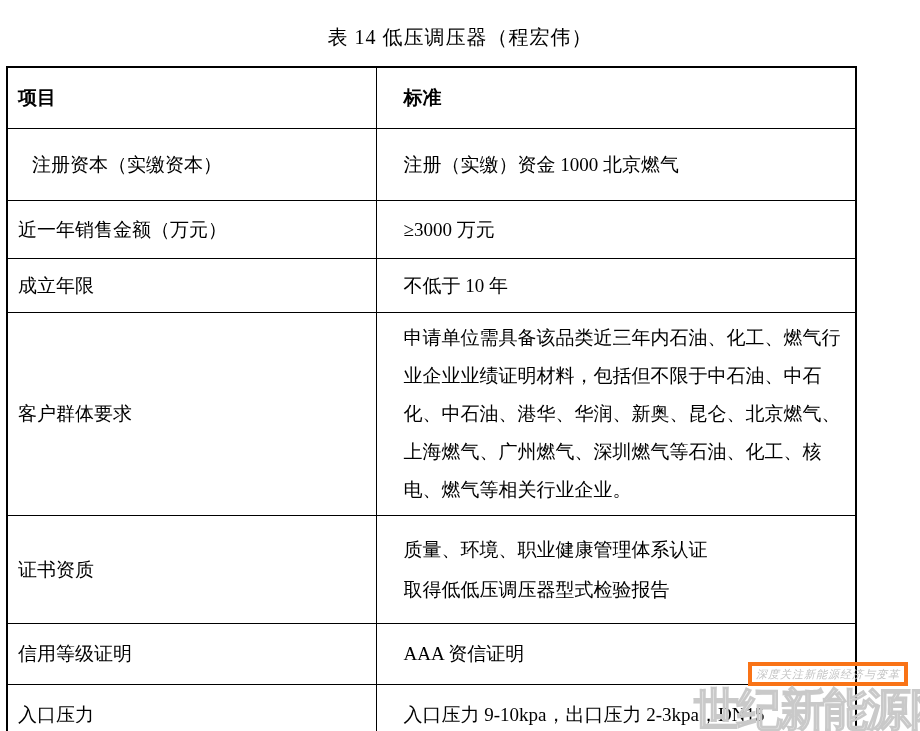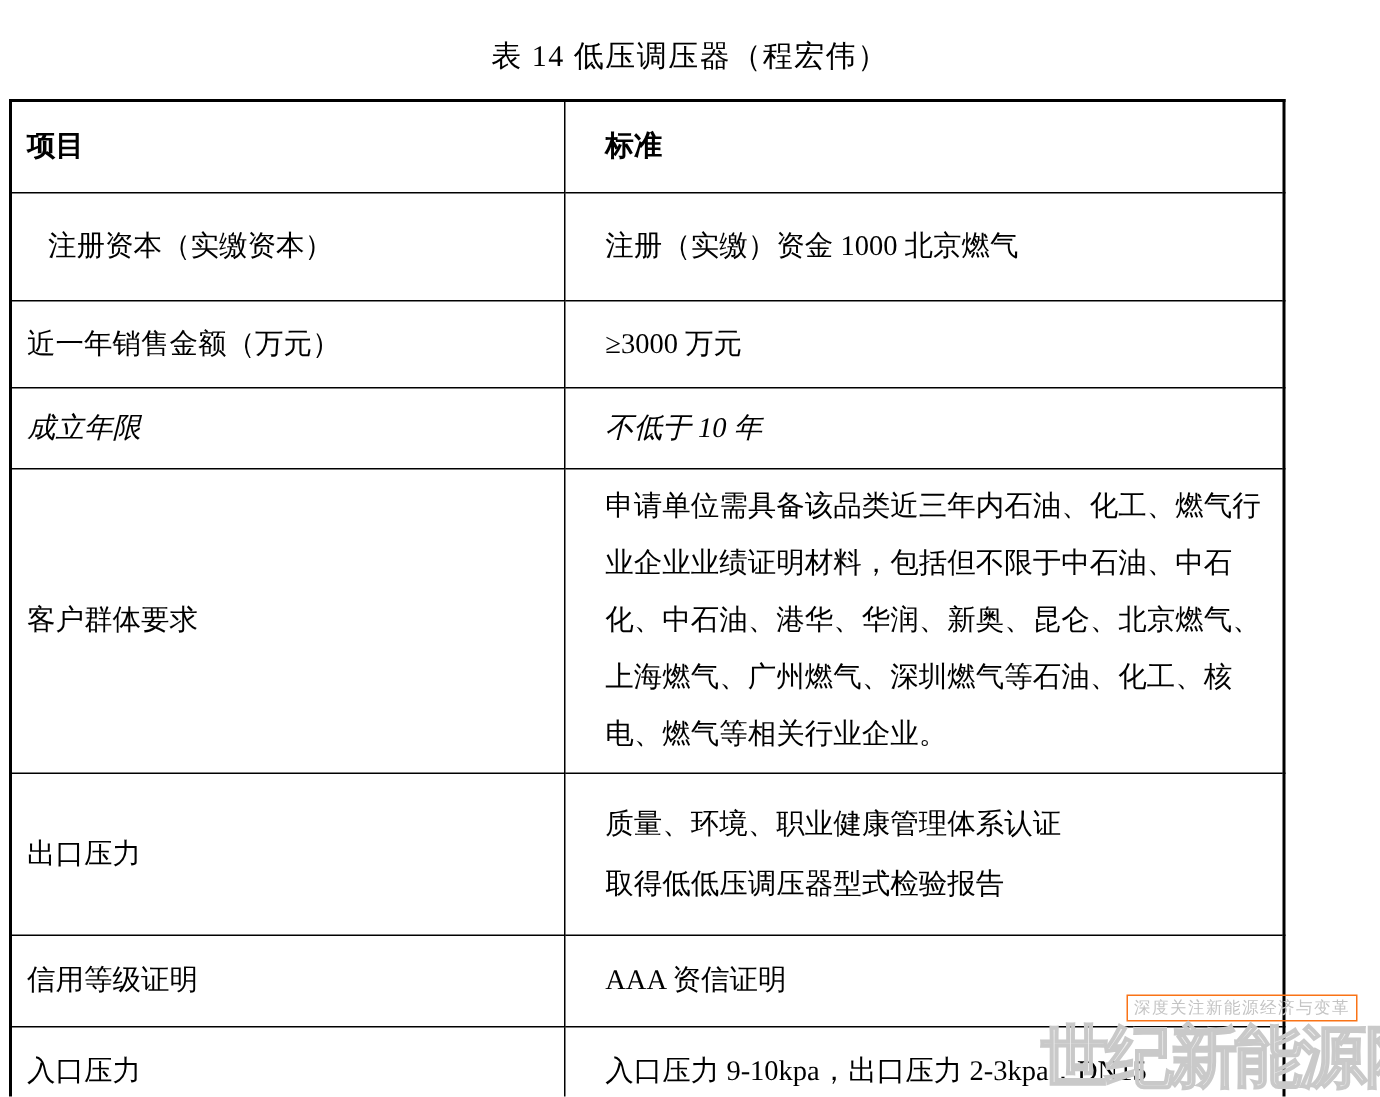--- a/index.html
+++ b/index.html
@@ -46,48 +46,49 @@
     word-break: break-all;
   }
   table.spec-table {
     border: 2px solid #000000;
   }
   table.spec-table col.c1 { width: 369px; }
   table.spec-table td.std { padding-left: 27px; }
   tr.r-header td { height: 48px; font-weight: bold; }
   tr.r0 td { height: 59px; padding-left: 24px; }
   tr.r1 td { height: 45px; }
-  tr.r2 td { height: 41px; font-style: italic; }
+  tr.r2 td { height: 41px; }
   tr.r3 td { height: 182px; }
   tr.r4 td { height: 95px; }
   tr.r5 td { height: 48px; }
   tr.r6 td { height: 47px; }
   tr.r3 td.std p { line-height: 38px; }
   td p { margin: 0; }
   td p + p { margin-top: 10px; }
   
   .watermark {
     position: absolute;
     left: 694px;
     top: 644px;
     width: 226px;
     pointer-events: none;
     text-align: center;
   }
   .wm-tagline {
     display: inline-block;
     margin-left: 42px;
-    border: 1px solid #f97316;
+    border: 4px solid #f97316;
     color: #c3c3c3;
     font-size: 11px;
     line-height: 16px;
     padding: 0 4px;
     letter-spacing: 1px;
     font-family: "Liberation Sans", "DejaVu Sans", sans-serif;
     white-space: nowrap;
+    font-style: italic;
   }
   .wm-name {
     font-size: 45px;
     line-height: 48px;
     white-space: nowrap;
     font-weight: bold;
     color: rgba(210, 210, 210, 0.38);
     -webkit-text-stroke: 1.2px #c9c9c9;
     letter-spacing: -2px;
   }
@@ -140,21 +141,21 @@
       </tr>
 
       <tr class="r3">
         <td>客户群体要求</td>
         <td class="std">
           <p>申请单位需具备该品类近三年内石油、化工、燃气行业企业业绩证明材料，包括但不限于中石油、中石化、中石油、港华、华润、新奥、昆仑、北京燃气、上海燃气、广州燃气、深圳燃气等石油、化工、核电、燃气等相关行业企业。</p>
         </td>
       </tr>
 
       <tr class="r4">
-        <td>出口压力</td>
+        <td>证书资质</td>
         <td class="std">
           <p>质量、环境、职业健康管理体系认证</p>
           <p>取得低低压调压器型式检验报告</p>
         </td>
       </tr>
 
       <tr class="r5">
         <td>信用等级证明</td>
         <td class="std">
           <p>AAA 资信证明</p>

